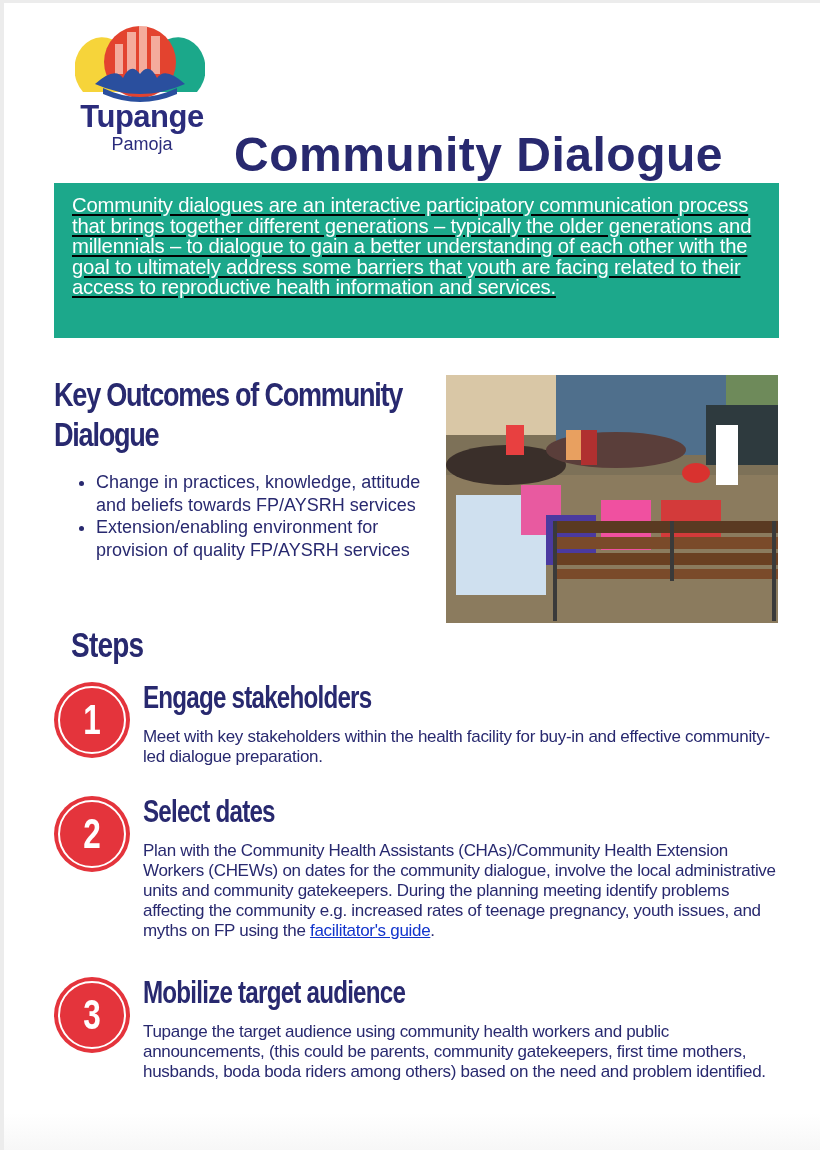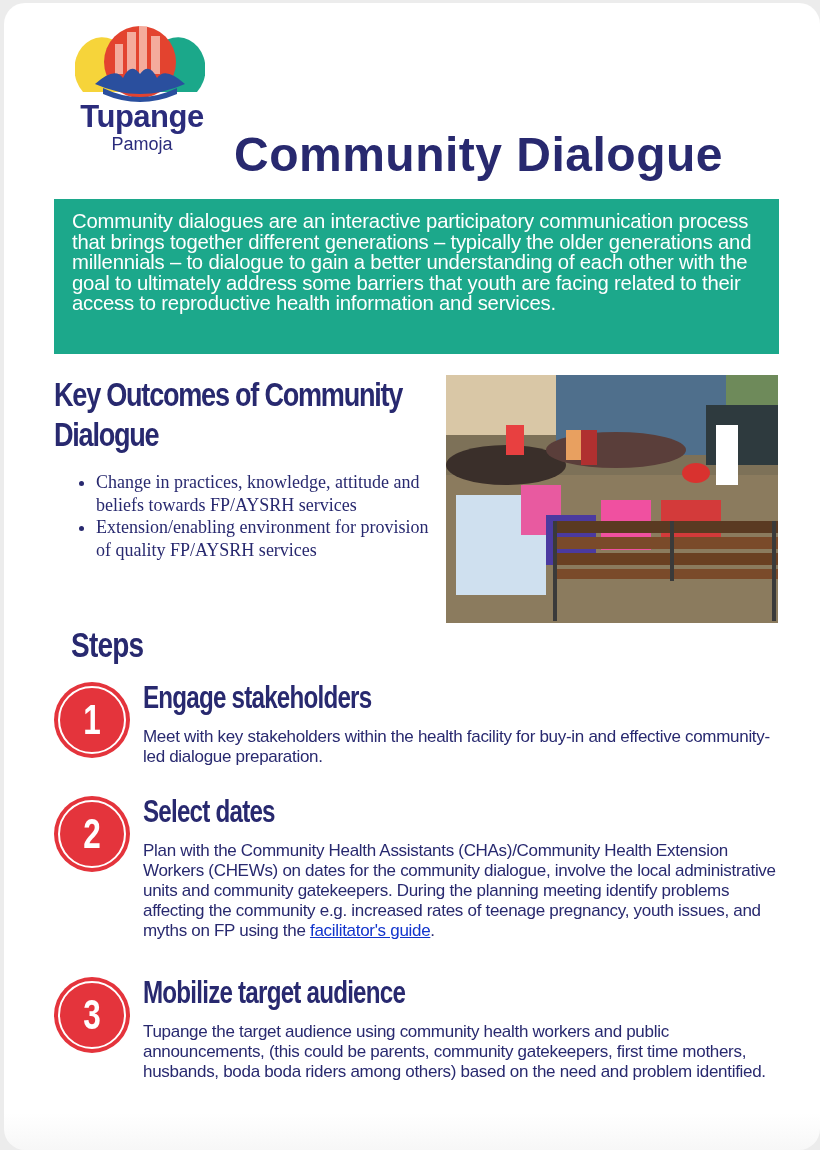--- a/index.html
+++ b/index.html
@@ -3,57 +3,56 @@
   <meta charset="utf-8">
   <style>
     html, body { margin:0; padding:0; }
     body {
       width:820px; height:1150px; background:#ececec; position:relative; overflow:hidden;
       font-family:"Liberation Sans", sans-serif;
     }
     .page {
       position:absolute; left:4px; top:3px; width:816px; height:1147px;
       background:linear-gradient(#ffffff 0, #ffffff 1110px, #f7f7f7 1147px);
-      border-radius:21px;
     }
     .logo-box {
       position:absolute; left:57px; top:9px; width:157px; height:172px; background:#ffffff;
     }
     .logo-art { position:absolute; left:14px; top:10px; width:130px; height:80px; }
     .logo-tupange {
       position:absolute; left:6px; top:87px; width:150px; text-align:center;
       font-family:"Liberation Sans", sans-serif; font-weight:bold; font-size:31px; color:#2b2c7c;
       letter-spacing:-0.5px;
     }
     .logo-pamoja {
       position:absolute; left:6px; top:122px; width:150px; text-align:center;
       font-family:"Liberation Sans", sans-serif; font-size:18px; color:#2b2c7c;
     }
     .doc-title {
       position:absolute; left:230px; top:88px; font-size:48px; color:#28296f;
       font-family:"Liberation Sans", sans-serif; letter-spacing:0.5px; white-space:nowrap;margin-top:36px;
     }
     .intro-box {
-      position:absolute; left:50px; top:196px; width:725px; height:155px; background:#1ca88b;
-      box-sizing:border-box; padding:12px 18px 0 18px;
+      position:absolute; left:50px; top:180px; width:725px; height:155px; background:#1ca88b;
+      box-sizing:border-box; padding:12px 18px 0 18px;text-decoration:underline;
     }
     .intro-text {
       margin:0; color:#ffffff; font-family:"Liberation Sans Narrow", "Liberation Sans", sans-serif;
       font-size:20.3px; line-height:20.5px; letter-spacing:-0.2px;
     }
     .outcomes-title {
       position:absolute; left:50px; top:372px; width:380px; margin:0;
       font-family:"Liberation Sans", sans-serif; font-weight:bold; font-size:33px; line-height:40px;
       color:#28296f; letter-spacing:-1.5px; transform:scaleX(0.82); transform-origin:left top; width:440px;
     }
     .outcomes-list {
       position:absolute; left:68px; top:468px; width:340px; margin:0; padding:0 0 0 24px;
       color:#28296f; font-size:18px; line-height:22.5px; font-family:"Liberation Sans", sans-serif;
     }
-    .outcomes-list li { margin:0; padding-left:0;font-family:Liberation Serif, serif; }
+    .outcomes-list li { margin:0; padding-left:0; }
     .photo {
       position:absolute; left:442px; top:372px; width:332px; height:248px; overflow:hidden;
       background:#8a7a5a;
     }
     .steps-title {
       position:absolute; left:67px; top:622px; margin:0; color:#28296f; font-weight:bold;
       font-size:35px; letter-spacing:-1px; transform:scaleX(0.8); transform-origin:left top;
     }
     .step { position:absolute; left:50px; width:730px; }
     .step-badge {

